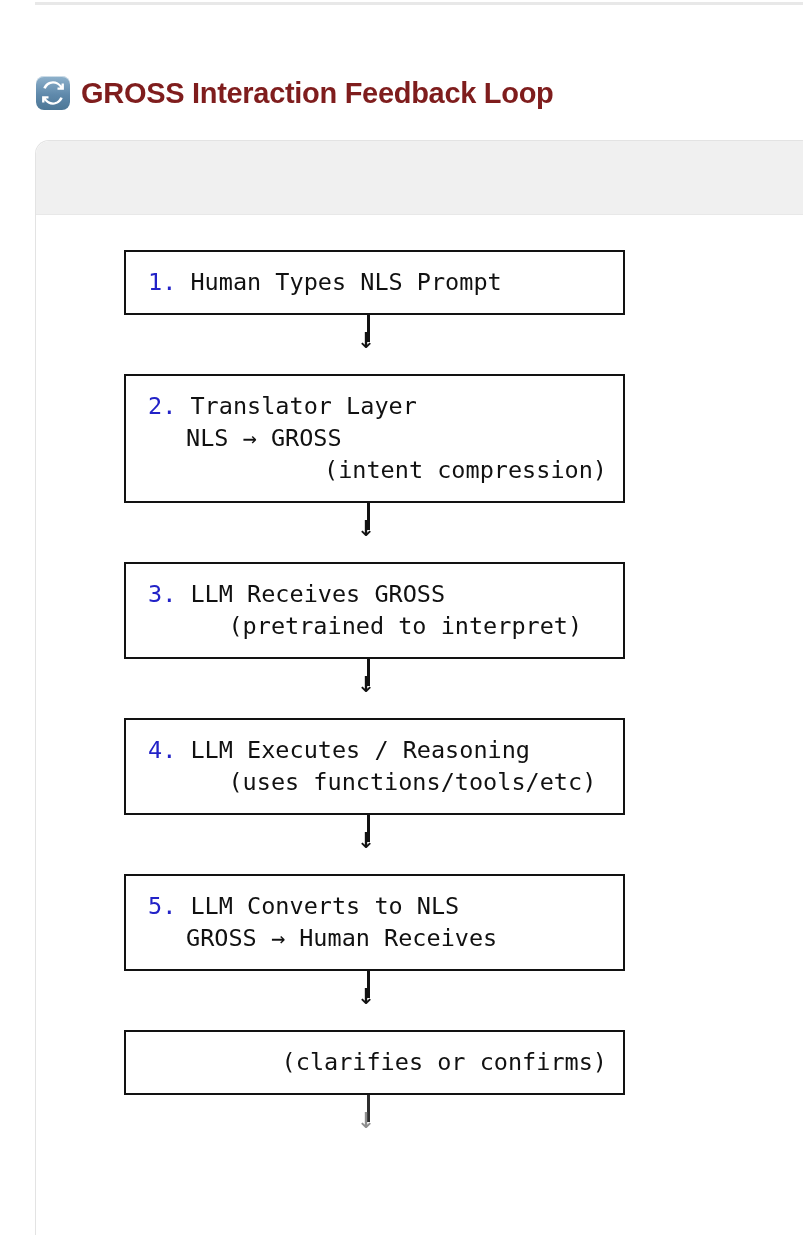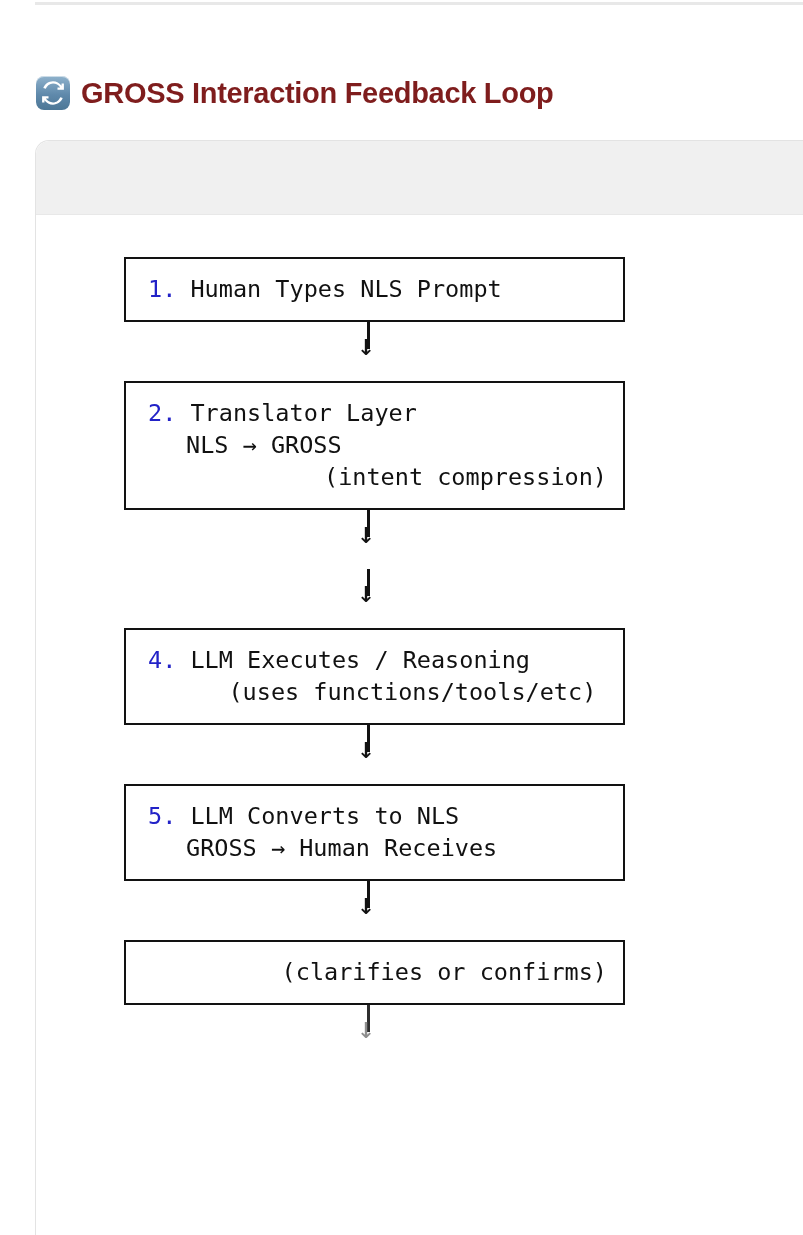--- a/index.html
+++ b/index.html
@@ -89,21 +89,20 @@
     background: #ffffff;
     height: 1021px;
   }
 
   
   .flow {
     position: absolute;
     left: 88px;
     top: 35px;
     width: 501px;
-    margin-top: 7px;
   }
 
   .step-box {
     box-sizing: border-box;
     width: 501px;
     border: 2.5px solid #121212;
     background: #ffffff;
     padding: 14px 16px 15px 22px;
   }
   .step-line {
@@ -177,20 +176,24 @@
           </div>
           <div class="step-box">
             <div class="step-line"><span class="step-num">2.</span> <span>Translator Layer</span></div>
             <div class="step-line" style="padding-left: 38px;">NLS → GROSS</div>
             <div class="step-line" style="padding-left: 38px; text-align: right;">(intent compression)</div>
           </div>
           <div class="arrow-row">
             <div class="arrow-stem"></div>
             <div class="arrow-glyph">↓</div>
           </div>
+          <div class="step-box">
+            <div class="step-line"><span class="step-num">3.</span> <span>LLM Receives GROSS</span></div>
+            <div class="step-line" style="padding-left: 38px;">   (pretrained to interpret)</div>
+          </div>
           <div class="arrow-row">
             <div class="arrow-stem"></div>
             <div class="arrow-glyph">↓</div>
           </div>
           <div class="step-box">
             <div class="step-line"><span class="step-num">4.</span> <span>LLM Executes / Reasoning</span></div>
             <div class="step-line" style="padding-left: 38px;">   (uses functions/tools/etc)</div>
           </div>
           <div class="arrow-row">
             <div class="arrow-stem"></div>

